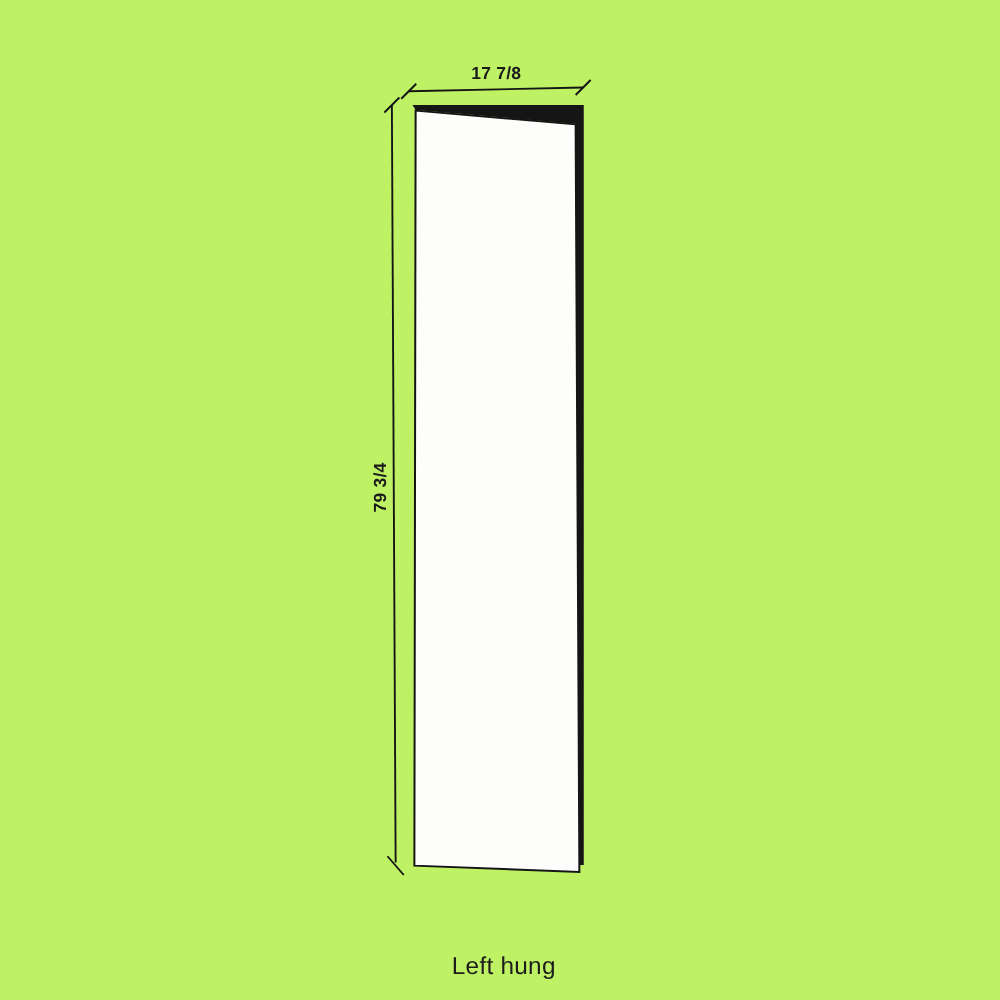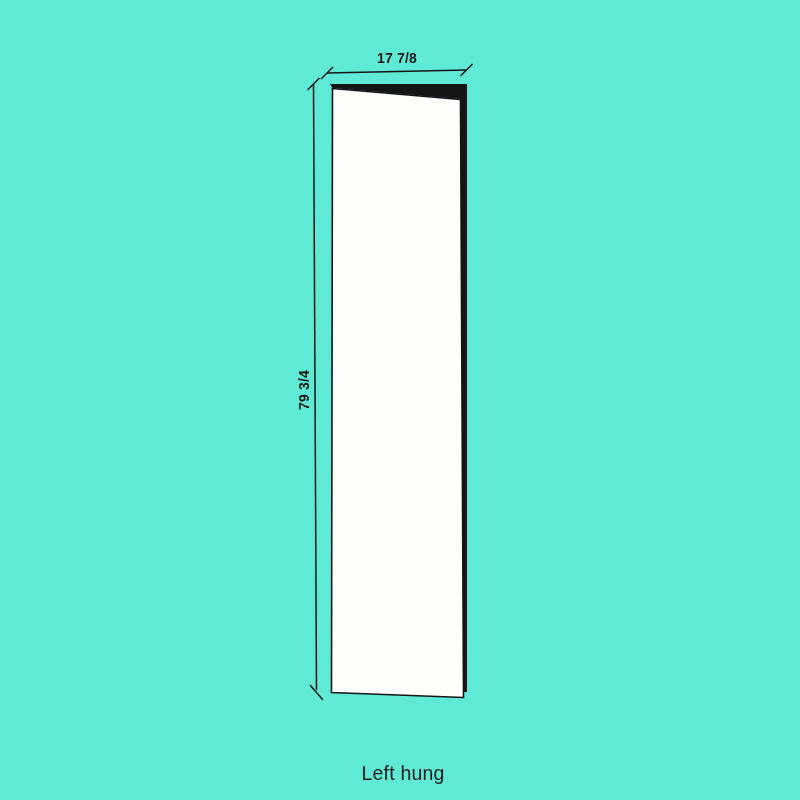--- a/index.html
+++ b/index.html
@@ -10,21 +10,21 @@
     width: 800px;
     height: 800px;
     background: #f5f4f2;
     font-family: "Liberation Sans", "DejaVu Sans", sans-serif;
     overflow: hidden;
   }
   .canvas {
     position: relative;
     width: 800px;
     height: 800px;
-    background: #5eead4;
+    background: #bef264;
   }
   .diagram-svg {
     position: absolute;
     left: 0;
     top: 0;
     width: 800px;
     height: 800px;
   }
   .dim-label {
     position: absolute;

